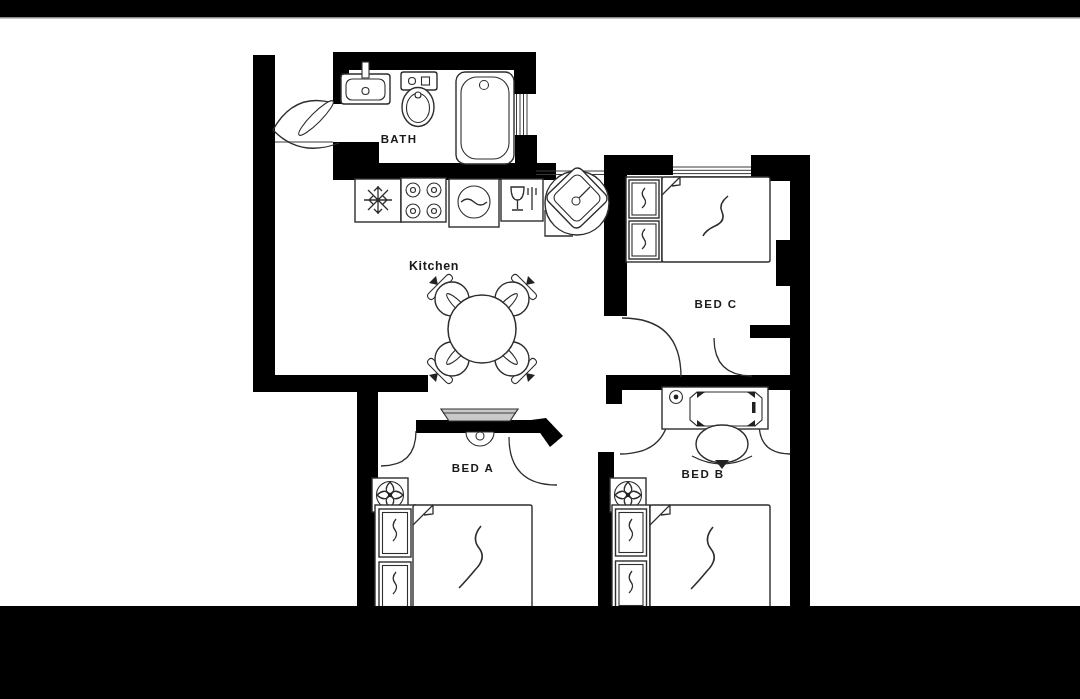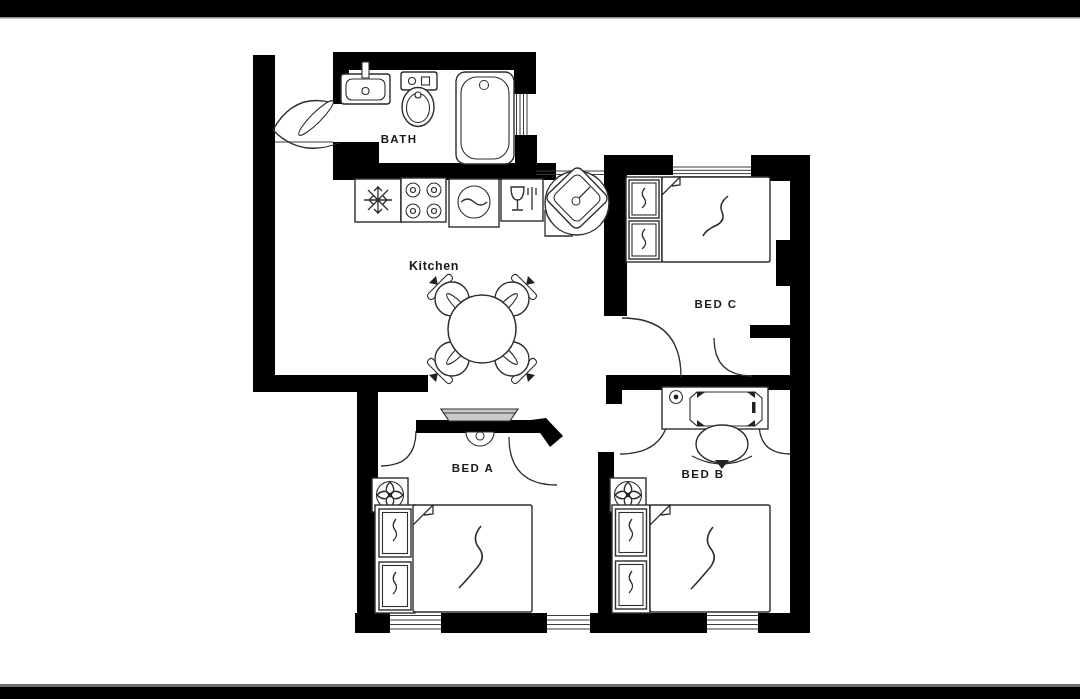--- a/index.html
+++ b/index.html
@@ -1,20 +1,20 @@
 <!DOCTYPE html>
 <html style="--wall: #000000; --line: #2e2e2e; --fixture: #ffffff; --tv: #c9c9c9; --label: #1a1a1a; --page_bg: #ffffff; --letterbox: #000000; --letterbox_edge: #6e6e6e;"><head>
 <meta charset="utf-8">
 <style>
   :root{
     --wall:#000000; --line:#2e2e2e; --fixture:#ffffff; --tv:#c9c9c9; --label:#1a1a1a;
     --page_bg:#ffffff; --letterbox:#000000; --letterbox_edge:#6e6e6e;
   }
   html,body{margin:0;padding:0;background:#000;}
-  .stage{position:relative;width:1080px;height:699px;background:var(--page_bg);overflow:hidden;}
+  .stage{position:relative;width:1080px;height:606px;background:var(--page_bg);overflow:hidden;}
   svg{position:absolute;left:0;top:0;display:block;}
   .wall{fill:var(--wall);stroke:none;}
   .fx{fill:var(--fixture);stroke:var(--line);stroke-width:1.4;}
   .fx2{fill:var(--fixture);stroke:var(--line);stroke-width:1.1;}
   .ln{fill:none;stroke:var(--line);stroke-width:1.3;}
   .thin{fill:none;stroke:#3a3a3a;stroke-width:1;}
   .dk{fill:#222;stroke:none;}
   .tv{fill:var(--tv);stroke:#333;stroke-width:1.2;}
   .lbl{font-family:"Liberation Sans",sans-serif;font-size:11.5px;font-weight:700;
        letter-spacing:1.4px;fill:var(--label);}

